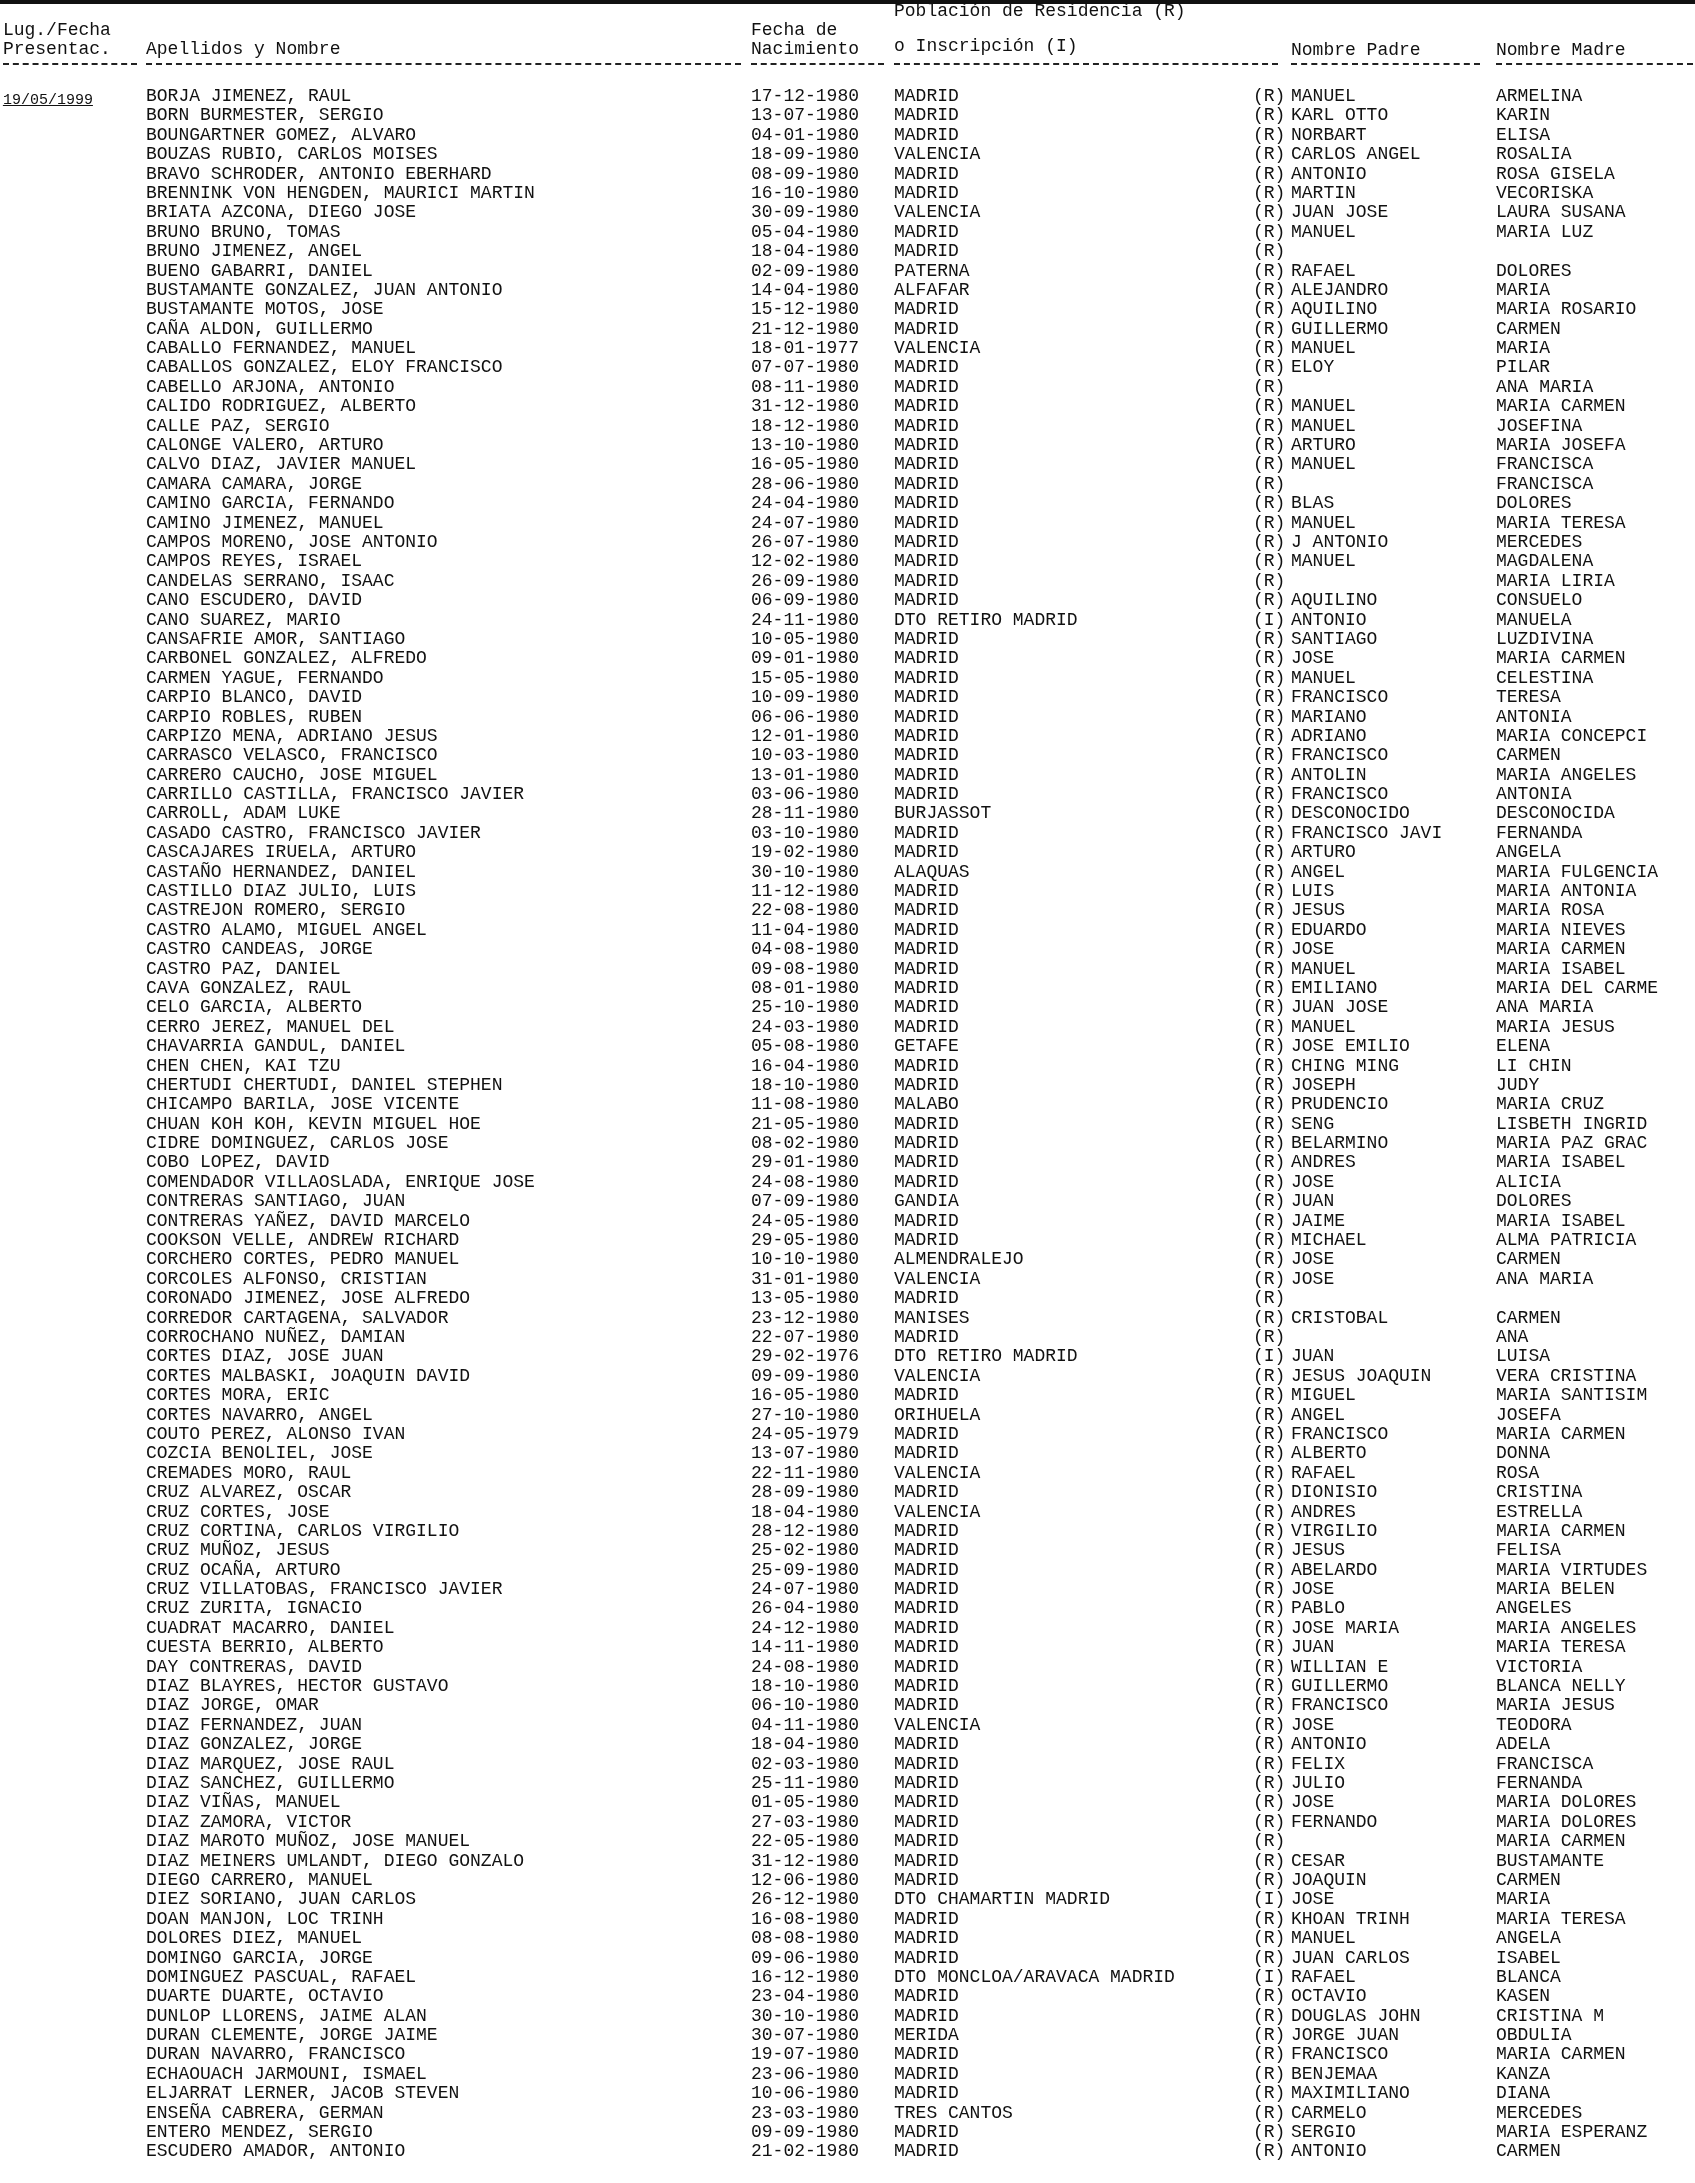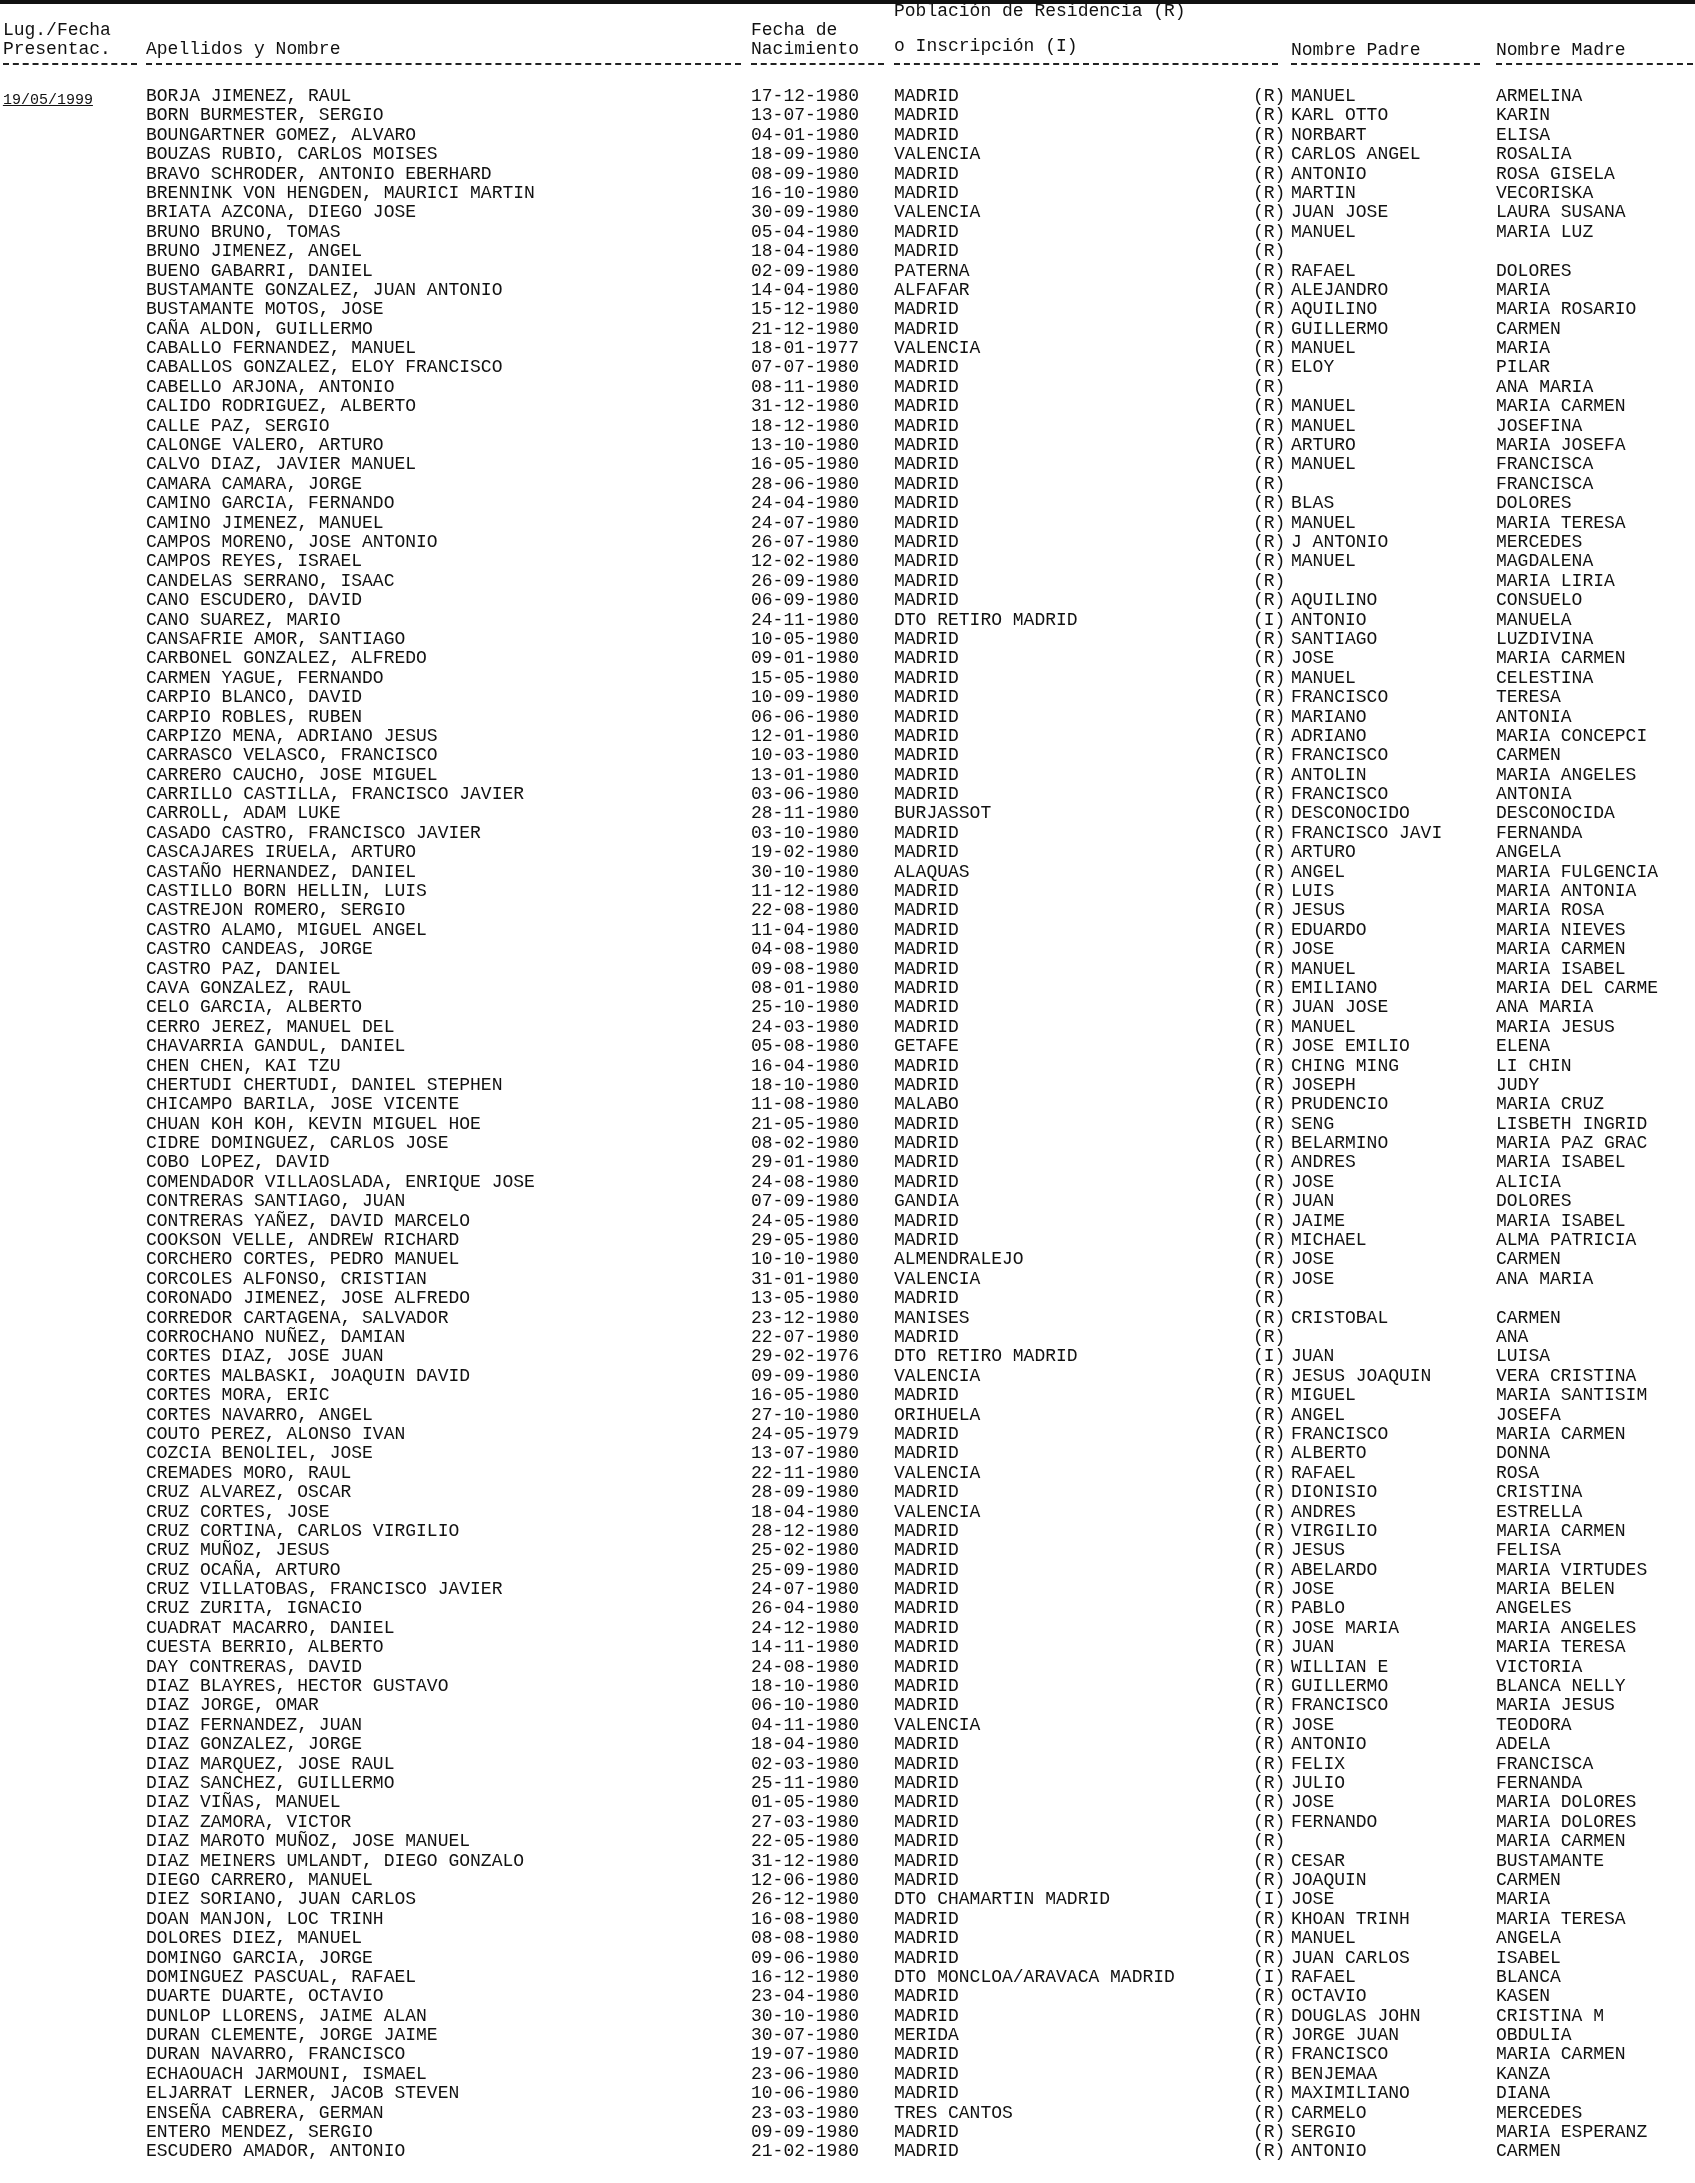--- a/index.html
+++ b/index.html
@@ -86,21 +86,21 @@
     <div class="row"><span class="c-name">CARPIO BLANCO, DAVID</span><span class="c-dob">10-09-1980</span><span class="c-pob">MADRID</span><span class="c-rt">(R)</span><span class="c-fa">FRANCISCO</span><span class="c-mo">TERESA</span></div>
     <div class="row"><span class="c-name">CARPIO ROBLES, RUBEN</span><span class="c-dob">06-06-1980</span><span class="c-pob">MADRID</span><span class="c-rt">(R)</span><span class="c-fa">MARIANO</span><span class="c-mo">ANTONIA</span></div>
     <div class="row"><span class="c-name">CARPIZO MENA, ADRIANO JESUS</span><span class="c-dob">12-01-1980</span><span class="c-pob">MADRID</span><span class="c-rt">(R)</span><span class="c-fa">ADRIANO</span><span class="c-mo">MARIA CONCEPCI</span></div>
     <div class="row"><span class="c-name">CARRASCO VELASCO, FRANCISCO</span><span class="c-dob">10-03-1980</span><span class="c-pob">MADRID</span><span class="c-rt">(R)</span><span class="c-fa">FRANCISCO</span><span class="c-mo">CARMEN</span></div>
     <div class="row"><span class="c-name">CARRERO CAUCHO, JOSE MIGUEL</span><span class="c-dob">13-01-1980</span><span class="c-pob">MADRID</span><span class="c-rt">(R)</span><span class="c-fa">ANTOLIN</span><span class="c-mo">MARIA ANGELES</span></div>
     <div class="row"><span class="c-name">CARRILLO CASTILLA, FRANCISCO JAVIER</span><span class="c-dob">03-06-1980</span><span class="c-pob">MADRID</span><span class="c-rt">(R)</span><span class="c-fa">FRANCISCO</span><span class="c-mo">ANTONIA</span></div>
     <div class="row"><span class="c-name">CARROLL, ADAM LUKE</span><span class="c-dob">28-11-1980</span><span class="c-pob">BURJASSOT</span><span class="c-rt">(R)</span><span class="c-fa">DESCONOCIDO</span><span class="c-mo">DESCONOCIDA</span></div>
     <div class="row"><span class="c-name">CASADO CASTRO, FRANCISCO JAVIER</span><span class="c-dob">03-10-1980</span><span class="c-pob">MADRID</span><span class="c-rt">(R)</span><span class="c-fa">FRANCISCO JAVI</span><span class="c-mo">FERNANDA</span></div>
     <div class="row"><span class="c-name">CASCAJARES IRUELA, ARTURO</span><span class="c-dob">19-02-1980</span><span class="c-pob">MADRID</span><span class="c-rt">(R)</span><span class="c-fa">ARTURO</span><span class="c-mo">ANGELA</span></div>
     <div class="row"><span class="c-name">CASTAÑO HERNANDEZ, DANIEL</span><span class="c-dob">30-10-1980</span><span class="c-pob">ALAQUAS</span><span class="c-rt">(R)</span><span class="c-fa">ANGEL</span><span class="c-mo">MARIA FULGENCIA</span></div>
-    <div class="row"><span class="c-name">CASTILLO BORN HELLIN, LUIS</span><span class="c-dob">11-12-1980</span><span class="c-pob">MADRID</span><span class="c-rt">(R)</span><span class="c-fa">LUIS</span><span class="c-mo">MARIA ANTONIA</span></div>
+    <div class="row"><span class="c-name">CASTILLO DIAZ JULIO, LUIS</span><span class="c-dob">11-12-1980</span><span class="c-pob">MADRID</span><span class="c-rt">(R)</span><span class="c-fa">LUIS</span><span class="c-mo">MARIA ANTONIA</span></div>
     <div class="row"><span class="c-name">CASTREJON ROMERO, SERGIO</span><span class="c-dob">22-08-1980</span><span class="c-pob">MADRID</span><span class="c-rt">(R)</span><span class="c-fa">JESUS</span><span class="c-mo">MARIA ROSA</span></div>
     <div class="row"><span class="c-name">CASTRO ALAMO, MIGUEL ANGEL</span><span class="c-dob">11-04-1980</span><span class="c-pob">MADRID</span><span class="c-rt">(R)</span><span class="c-fa">EDUARDO</span><span class="c-mo">MARIA NIEVES</span></div>
     <div class="row"><span class="c-name">CASTRO CANDEAS, JORGE</span><span class="c-dob">04-08-1980</span><span class="c-pob">MADRID</span><span class="c-rt">(R)</span><span class="c-fa">JOSE</span><span class="c-mo">MARIA CARMEN</span></div>
     <div class="row"><span class="c-name">CASTRO PAZ, DANIEL</span><span class="c-dob">09-08-1980</span><span class="c-pob">MADRID</span><span class="c-rt">(R)</span><span class="c-fa">MANUEL</span><span class="c-mo">MARIA ISABEL</span></div>
     <div class="row"><span class="c-name">CAVA GONZALEZ, RAUL</span><span class="c-dob">08-01-1980</span><span class="c-pob">MADRID</span><span class="c-rt">(R)</span><span class="c-fa">EMILIANO</span><span class="c-mo">MARIA DEL CARME</span></div>
     <div class="row"><span class="c-name">CELO GARCIA, ALBERTO</span><span class="c-dob">25-10-1980</span><span class="c-pob">MADRID</span><span class="c-rt">(R)</span><span class="c-fa">JUAN JOSE</span><span class="c-mo">ANA MARIA</span></div>
     <div class="row"><span class="c-name">CERRO JEREZ, MANUEL DEL</span><span class="c-dob">24-03-1980</span><span class="c-pob">MADRID</span><span class="c-rt">(R)</span><span class="c-fa">MANUEL</span><span class="c-mo">MARIA JESUS</span></div>
     <div class="row"><span class="c-name">CHAVARRIA GANDUL, DANIEL</span><span class="c-dob">05-08-1980</span><span class="c-pob">GETAFE</span><span class="c-rt">(R)</span><span class="c-fa">JOSE EMILIO</span><span class="c-mo">ELENA</span></div>
     <div class="row"><span class="c-name">CHEN CHEN, KAI TZU</span><span class="c-dob">16-04-1980</span><span class="c-pob">MADRID</span><span class="c-rt">(R)</span><span class="c-fa">CHING MING</span><span class="c-mo">LI CHIN</span></div>
     <div class="row"><span class="c-name">CHERTUDI CHERTUDI, DANIEL STEPHEN</span><span class="c-dob">18-10-1980</span><span class="c-pob">MADRID</span><span class="c-rt">(R)</span><span class="c-fa">JOSEPH</span><span class="c-mo">JUDY</span></div>

